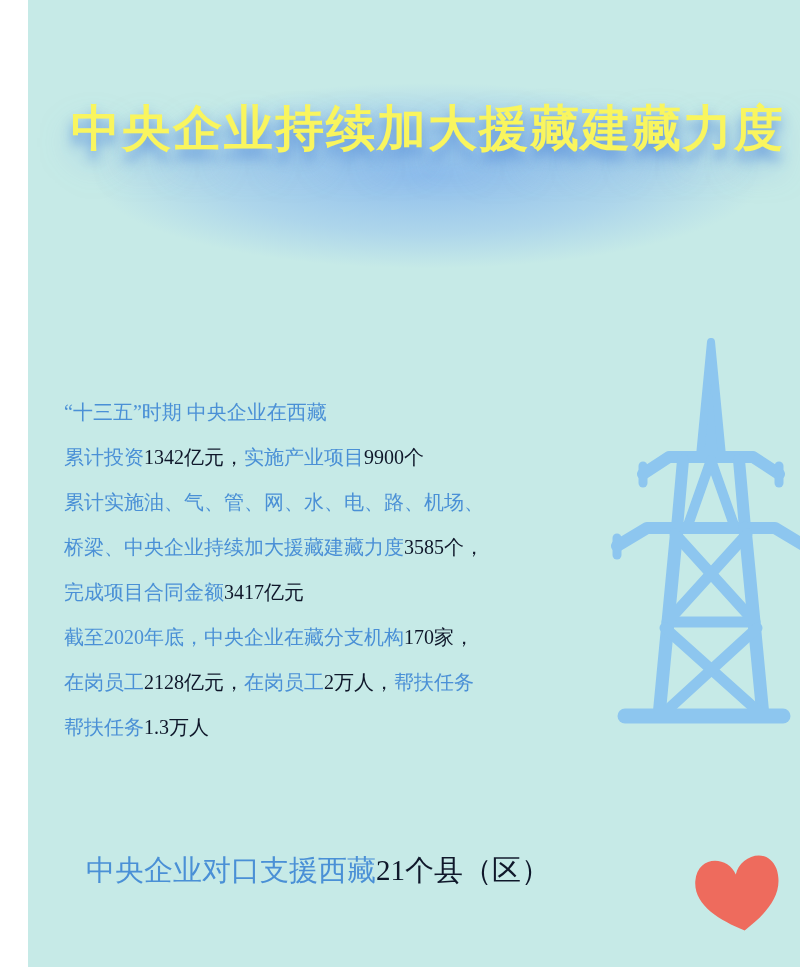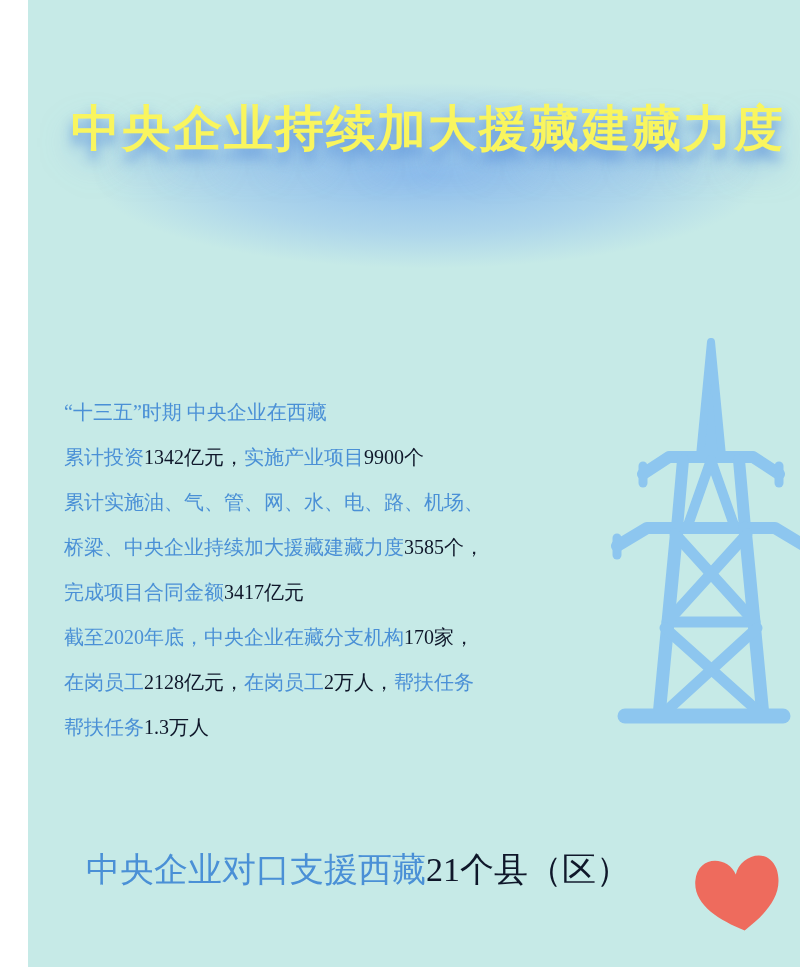--- a/index.html
+++ b/index.html
@@ -33,21 +33,21 @@
   }
   .intro .t-line:first-child{text-indent:1.8em;}
   .stats{
     position:absolute;left:36px;top:390px;width:625px;
     font-family:"Liberation Serif","DejaVu Serif",serif;
     font-size:20px;color:#4a90d6;line-height:45px;
   }
   .support{
     position:absolute;left:58px;top:845px;width:700px;
     font-family:"Liberation Serif","DejaVu Serif",serif;
-    font-size:34px;color:#4a90d6;line-height:50px;
+    font-size:29px;color:#4a90d6;line-height:50px;
   }
   .hl{color:#0f172a;font-weight:normal;}
   .t-line{white-space:nowrap;}
   .tower{position:absolute;left:575px;top:338px;width:225px;height:400px;}
   .heart{position:absolute;left:660px;top:846px;width:100px;height:88px;transform:rotate(-8deg);}
 </style>
 </head>
 <body>
 
 <div class="poster">

